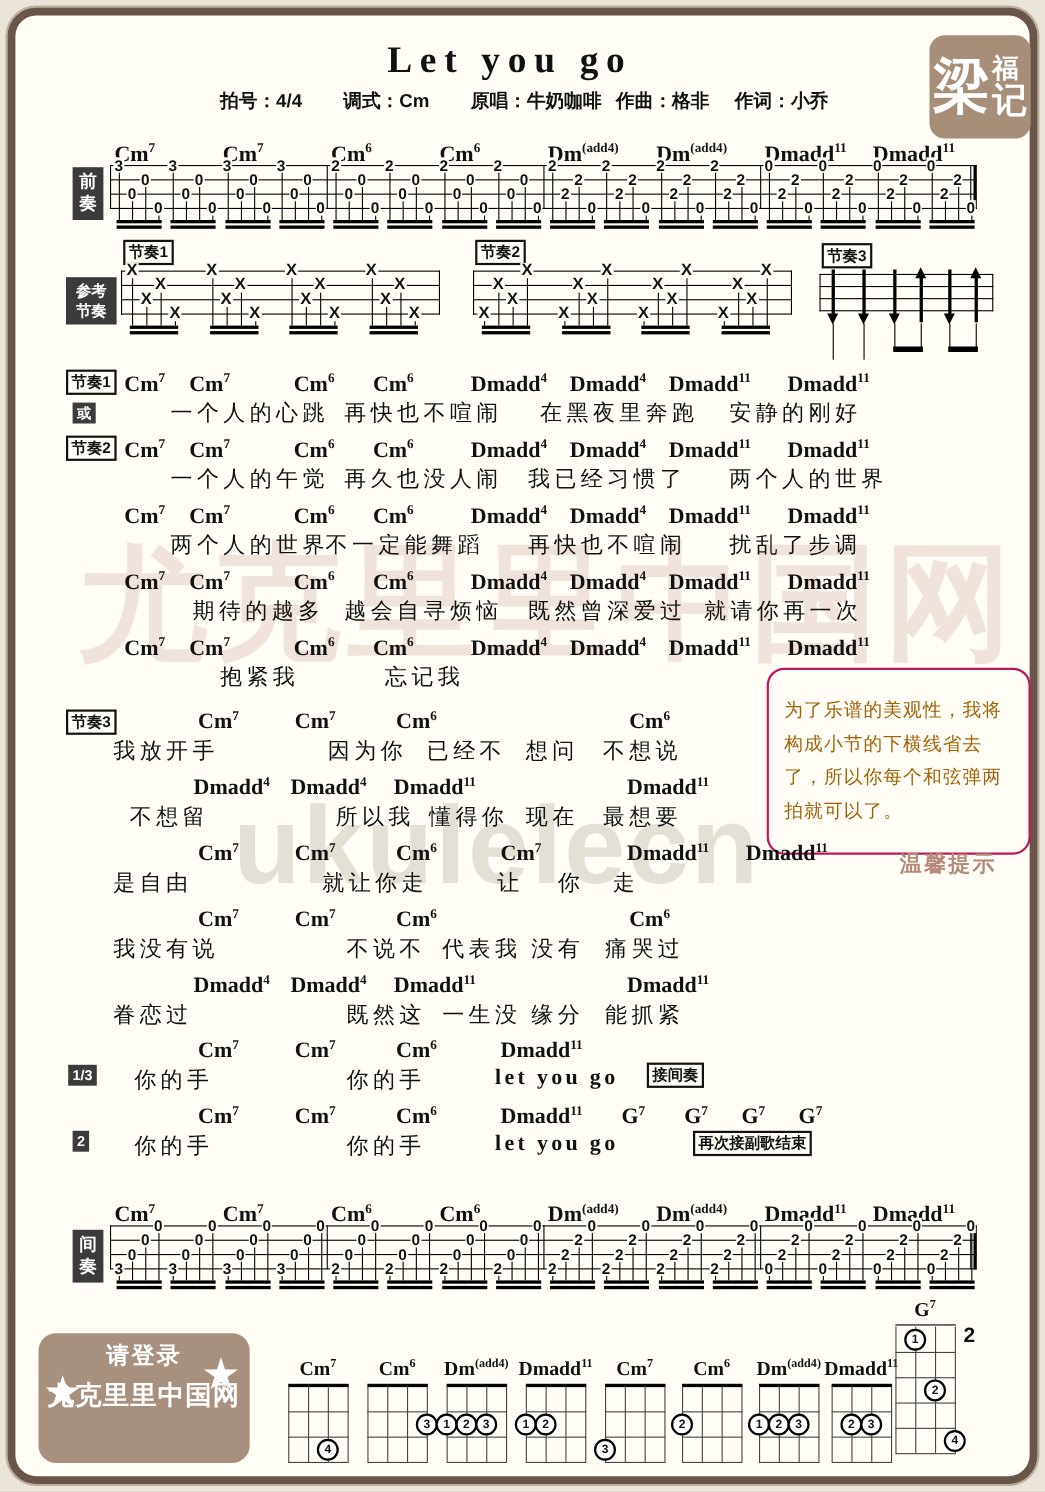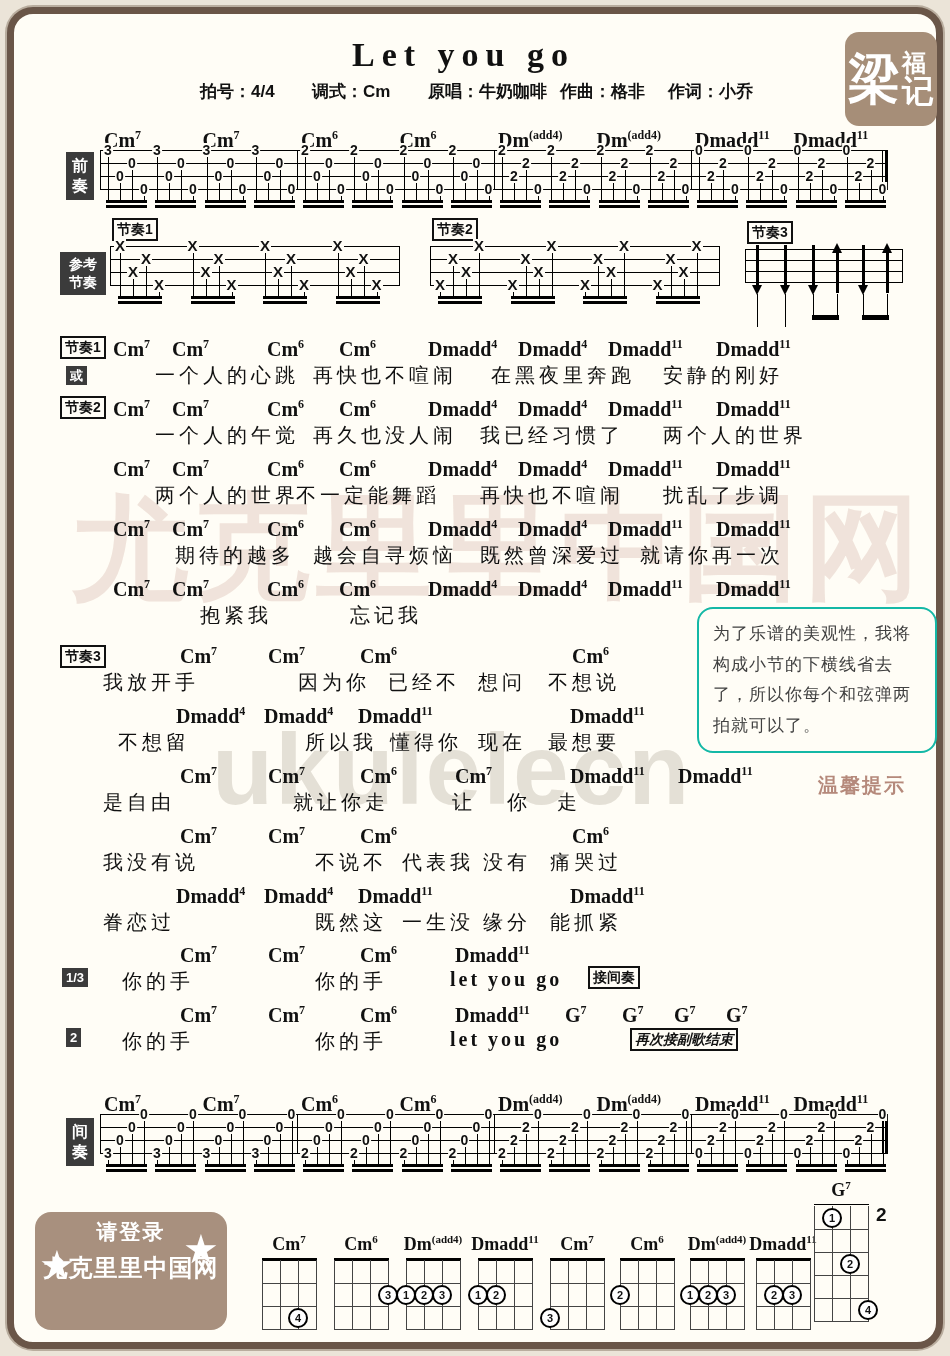--- a/index.html
+++ b/index.html
@@ -27,22 +27,22 @@
               padding:2px 4px;line-height:15px;white-space:nowrap;}
   .vlabel{position:absolute;background:#3b3b3b;color:#fff;font-weight:700;text-align:center;
           white-space:pre-line;line-height:1.25;padding:4px 0;}
   .staffline{position:absolute;height:1px;background:#000;}
   .barline{position:absolute;width:1px;background:#000;}
   .tabnote{position:absolute;transform:translate(-50%,-50%);background:#fffdf6;font-size:14px;
            font-weight:700;padding:0 1px;line-height:14px;}
   .stem{position:absolute;width:1px;background:#000;}
   .beam{position:absolute;height:3px;background:#000;}
   .beam5{position:absolute;height:5px;background:#000;}
-  .notebox{position:absolute;border:2px solid #14b8a6;border-radius:16px;color:#404040;
-           font-size:17px;line-height:1.8;padding:10px 14px;letter-spacing:1px;}
+  .notebox{position:absolute;border:2px solid #be185d;border-radius:16px;color:#a16207;
+           font-size:17px;line-height:1.8;padding:22px 14px;letter-spacing:1px;}
   .hint-title{position:absolute;font-size:20px;font-weight:700;letter-spacing:2px;}
   .wm{position:absolute;font-weight:700;white-space:nowrap;pointer-events:none;}
   .promo{position:absolute;border-radius:16px;color:#fff;text-align:center;}
   .promo .l1{font-size:23px;font-weight:700;letter-spacing:2px;margin-top:16px;}
   .promo .l2{font-size:21px;font-weight:700;letter-spacing:2px;margin-top:6px;}
   .promo .l3{font-size:24px;font-weight:700;letter-spacing:1px;margin-top:6px;}
   .star{position:absolute;color:#fff;}
   .dname{position:absolute;font-family:"Liberation Serif",serif;font-size:18px;font-weight:600;
          text-align:center;white-space:nowrap;}
   .dname sup{font-size:11px;line-height:0;}
@@ -723,21 +723,21 @@
       <div class="chord" style="position: absolute; left: 268px; top: 0px;">Cm<sup>7</sup></div>
       <div class="chord" style="position: absolute; left: 360px; top: 0px;">Cm<sup>6</sup></div>
       <div class="chord" style="position: absolute; left: 455px; top: 0px;">Dmadd<sup>11</sup></div>
       <div class="chord" style="position: absolute; left: 565px; top: 0px;">G<sup>7</sup></div>
       <div class="chord" style="position: absolute; left: 622px; top: 0px;">G<sup>7</sup></div>
       <div class="chord" style="position: absolute; left: 674px; top: 0px;">G<sup>7</sup></div>
       <div class="chord" style="position: absolute; left: 726px; top: 0px;">G<sup>7</sup></div>
       <div class="lyric" style="position: absolute; left: 122px; top: 24px;">你的手</div>
       <div class="lyric" style="position: absolute; left: 315px; top: 24px;">你的手</div>
       <div class="lyric latin" style="position: absolute; left: 450px; top: 24px;">let you go</div>
-      <div class="badge-box" style="position: absolute; left: 630px; top: 24px; font-style: italic;">再次接副歌结束</div>
+      <div class="badge-box" style="position: absolute; left: 630px; top: 24px;">再次接副歌结束</div>
     </div>
     <div class="dname" style="position: absolute; left: 239px; top: 1234px; width: 100px;">Cm<sup>7</sup></div>
     <div style="position: absolute; left: 262px; top: 1260px; width: 55px; height: 71px;">
       <div style="position: absolute; left: 0px; top: -2px; width: 55px; height: 3px; background: rgb(0, 0, 0);"></div>
       <div style="position: absolute; left: 0px; top: 0px; width: 1px; height: 69px; background: rgb(68, 68, 68);"></div>
       <div style="position: absolute; left: 18px; top: 0px; width: 1px; height: 69px; background: rgb(68, 68, 68);"></div>
       <div style="position: absolute; left: 36px; top: 0px; width: 1px; height: 69px; background: rgb(68, 68, 68);"></div>
       <div style="position: absolute; left: 54px; top: 0px; width: 1px; height: 69px; background: rgb(68, 68, 68);"></div>
       <div style="position: absolute; left: 0px; top: 23px; width: 55px; height: 1px; background: rgb(68, 68, 68);"></div>
       <div style="position: absolute; left: 0px; top: 46px; width: 55px; height: 1px; background: rgb(68, 68, 68);"></div>

